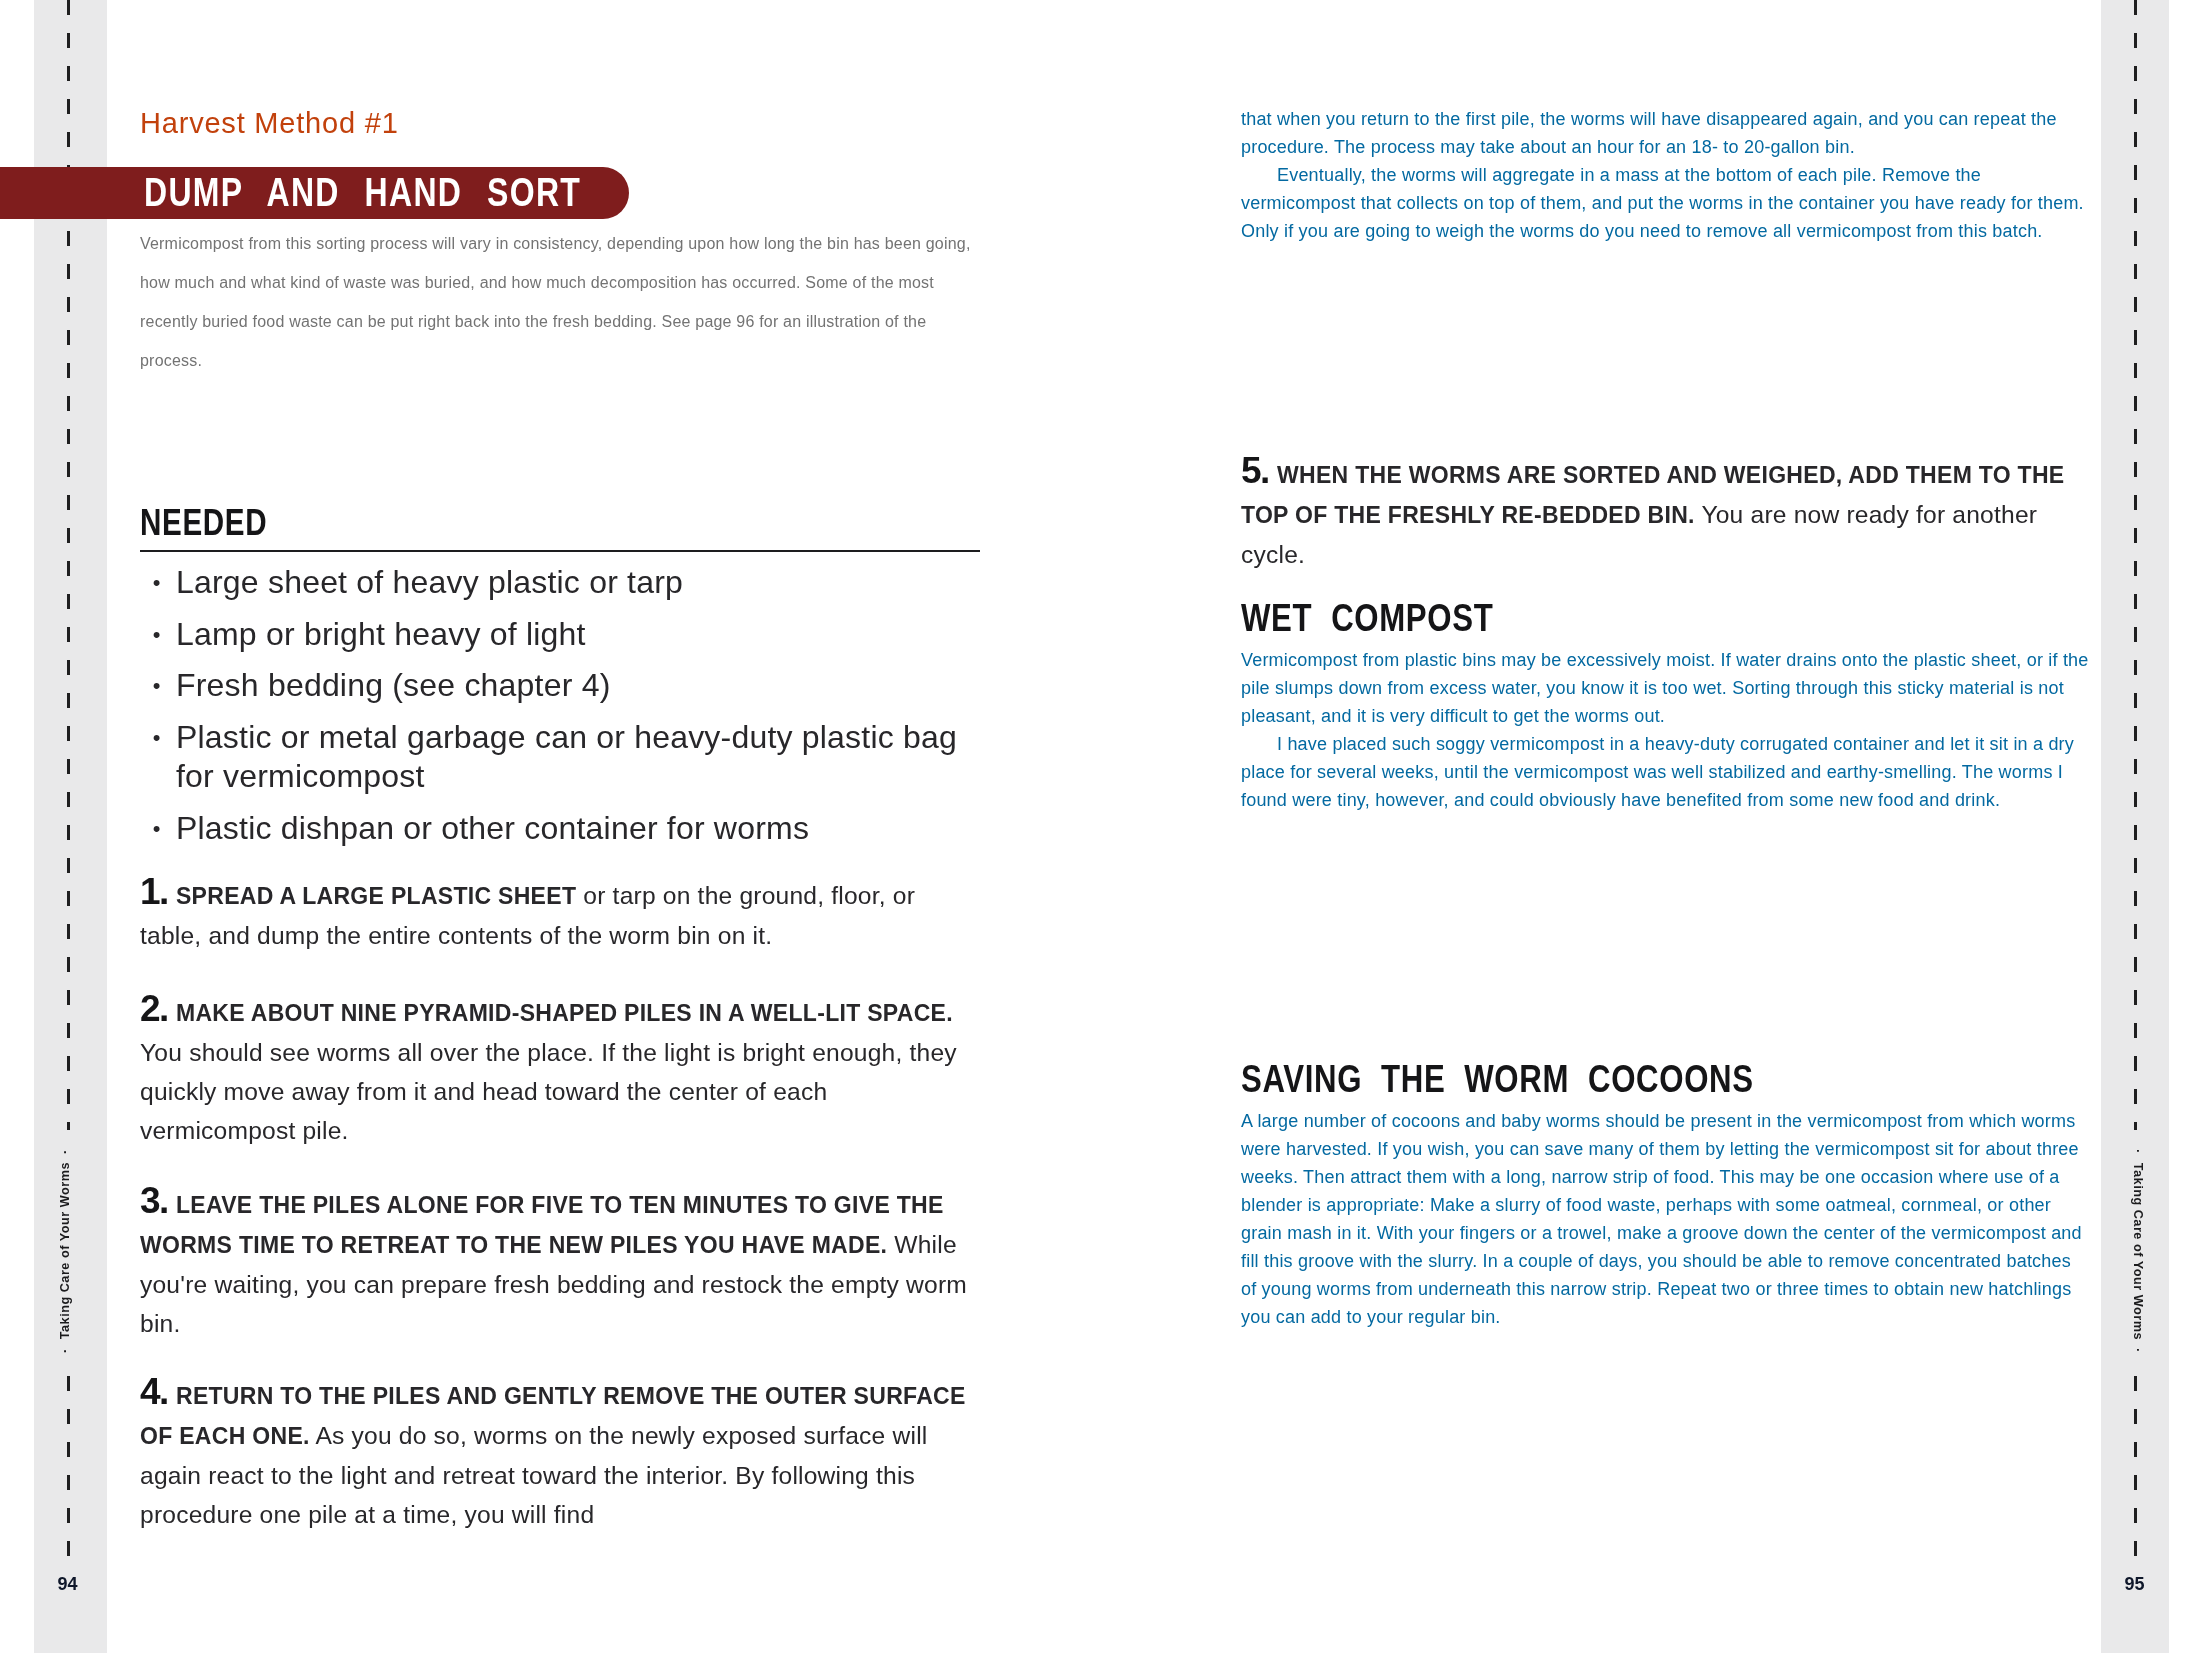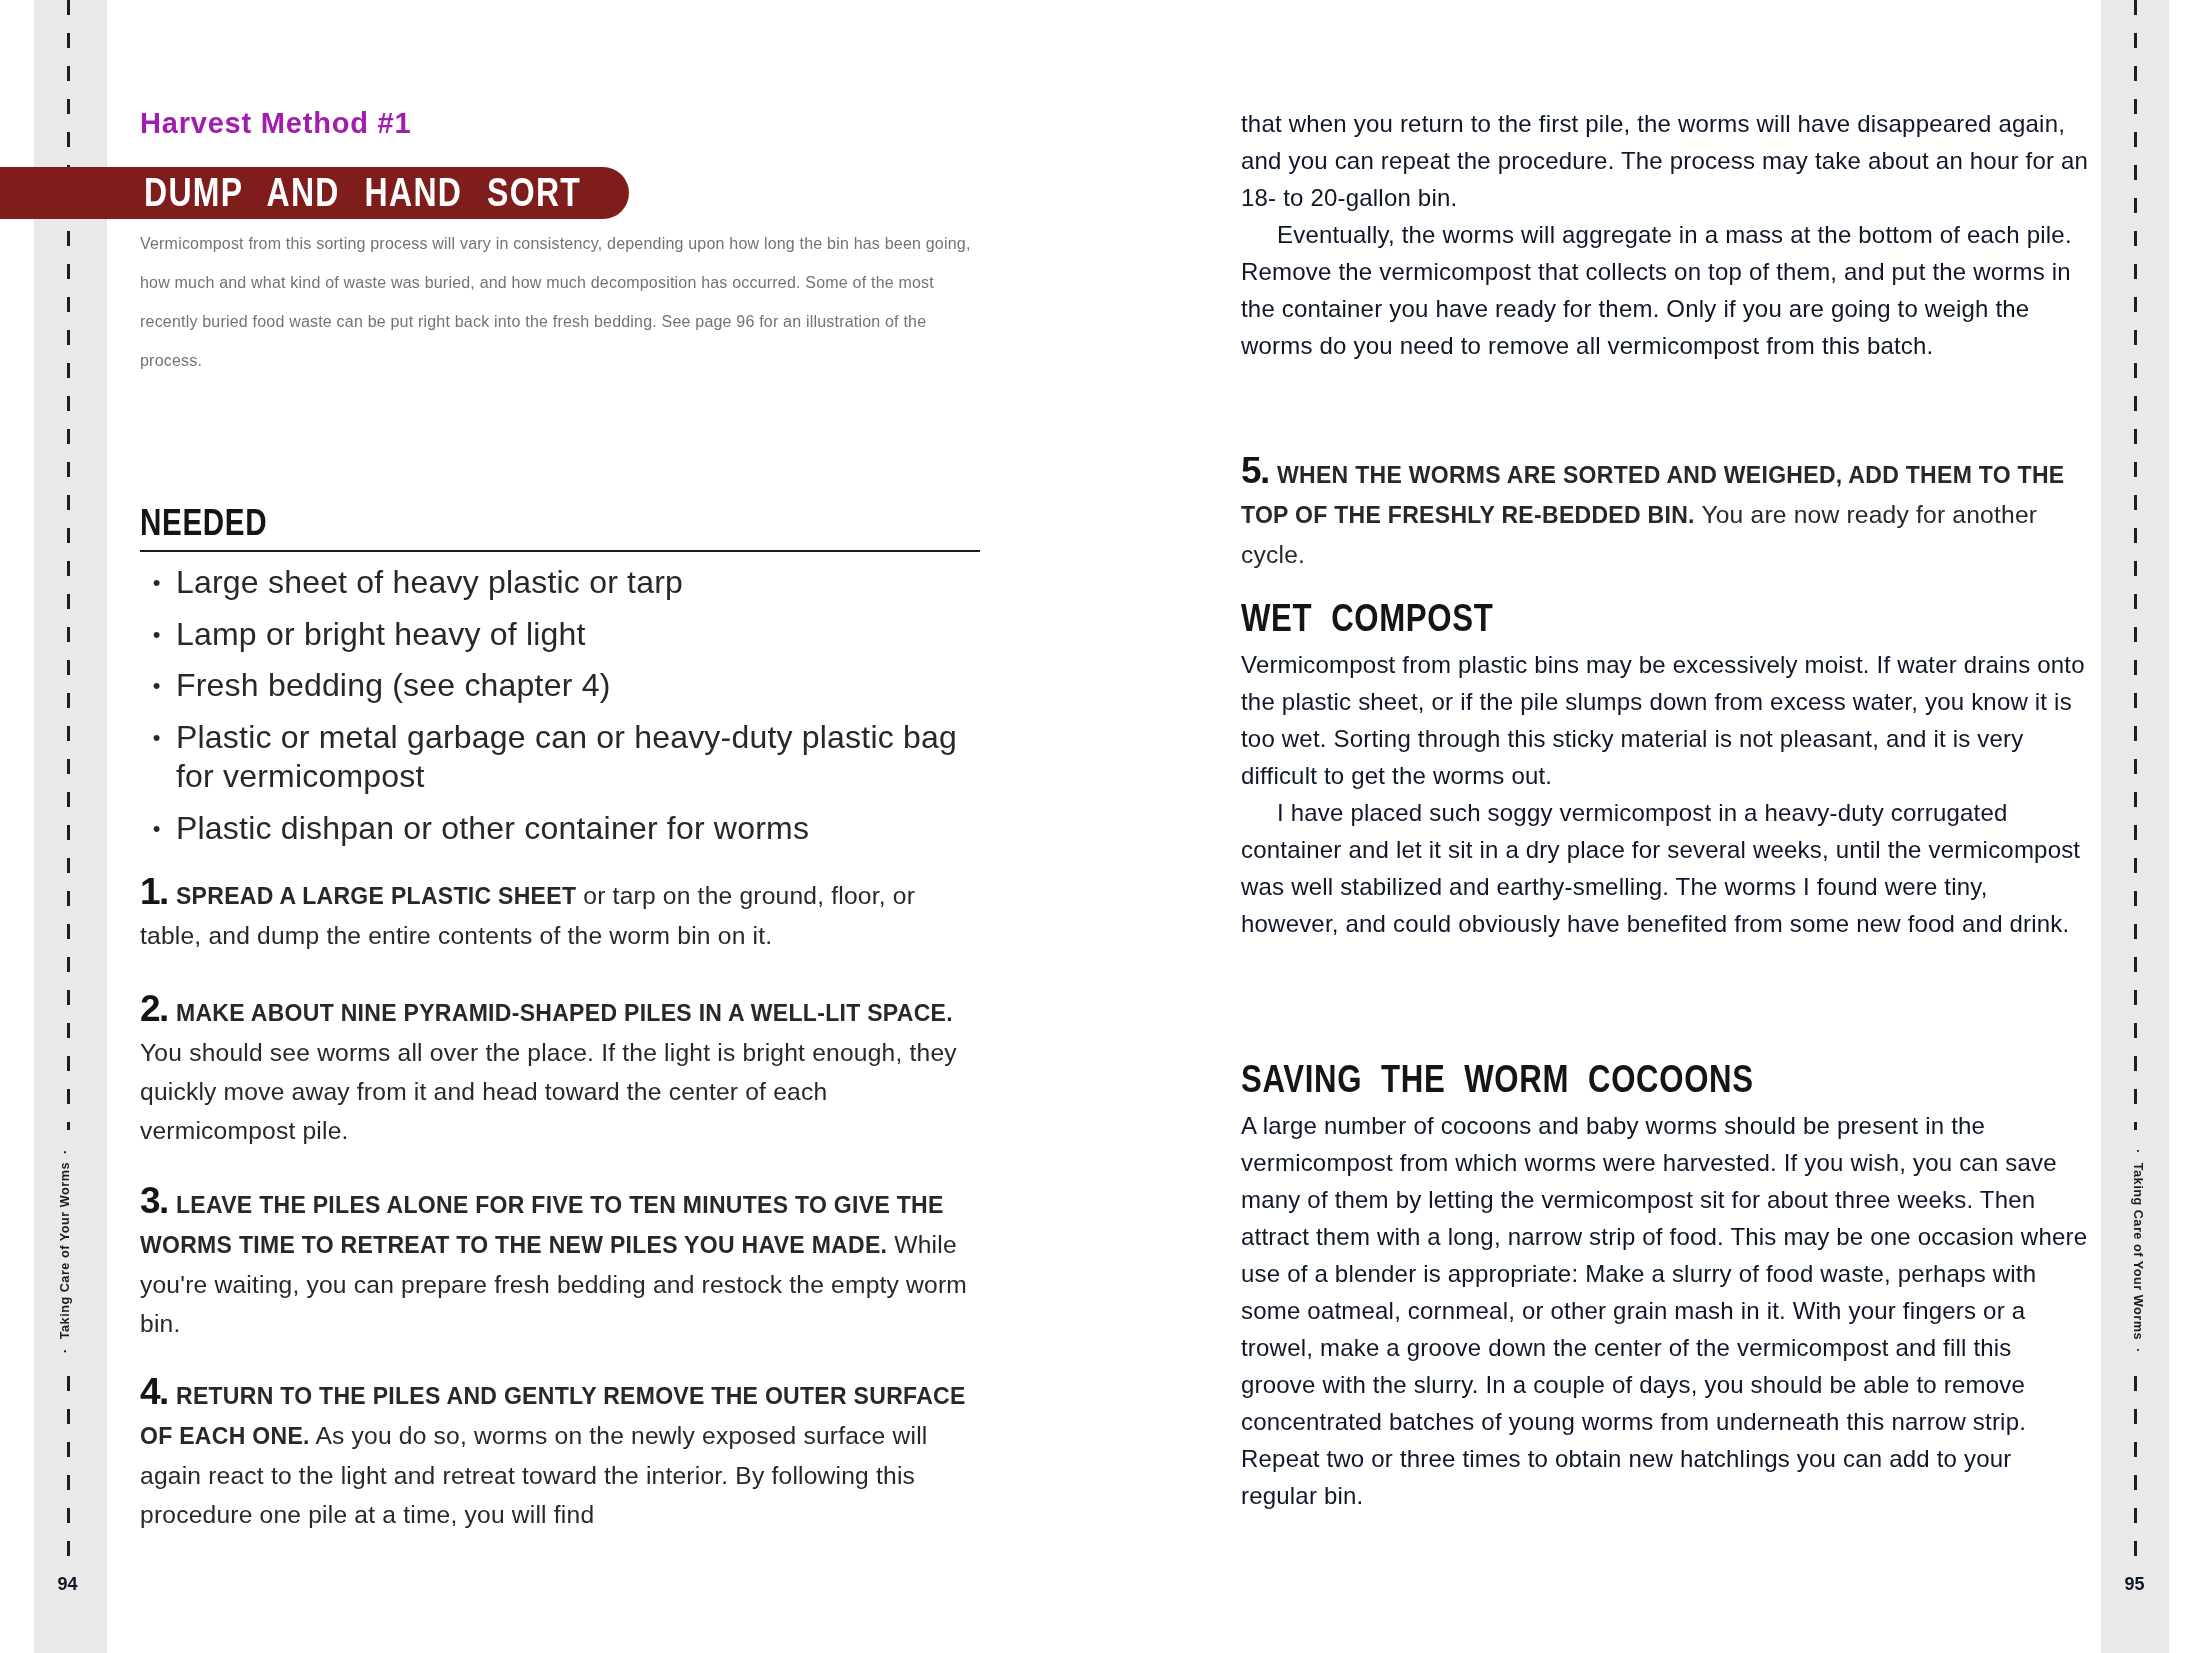--- a/index.html
+++ b/index.html
@@ -20,24 +20,24 @@
   .vtext.flip{transform:rotate(180deg);}
   .vtext .sep{margin:8.5px 0;display:inline-block;}
   .pagenum{position:absolute;font-size:18px;font-weight:bold;color:#0f172a;width:51px;text-align:center;}
   
   .col{position:absolute;top:0;}
   .col-left{left:140px;width:840px;}
   .col-right{left:1241px;width:848px;}
   .blk{position:absolute;left:0;width:100%;}
   p{margin:0;}
   .body-text{font-size:16px;line-height:39px;letter-spacing:0.2px;color:#737373;}
-  .body-text2{font-size:24px;line-height:37px;letter-spacing:0.2px;color:#0f172a;}
+  .body-text2{font-size:18px;line-height:28px;letter-spacing:0.2px;color:#0369a1;}
   .indent{text-indent:36px;}
   
-  .kicker{font-size:29px;font-weight:700;letter-spacing:0.8px;color:#a21caf;}
+  .kicker{font-size:29px;font-weight:400;letter-spacing:0.8px;color:#c2410c;}
   .banner{
     position:absolute;left:0;top:167px;width:629px;height:52px;
     background:#7f1d1d;border-radius:0 26px 26px 0;z-index:5;
   }
   .banner-label{
     position:absolute;left:144px;top:0;height:52px;line-height:51px;white-space:nowrap;
     color:#ffffff;font-size:41px;font-weight:bold;letter-spacing:1.7px;word-spacing:18.7px;
     transform:scaleX(.78);transform-origin:left center;
   }
   .stencil{

